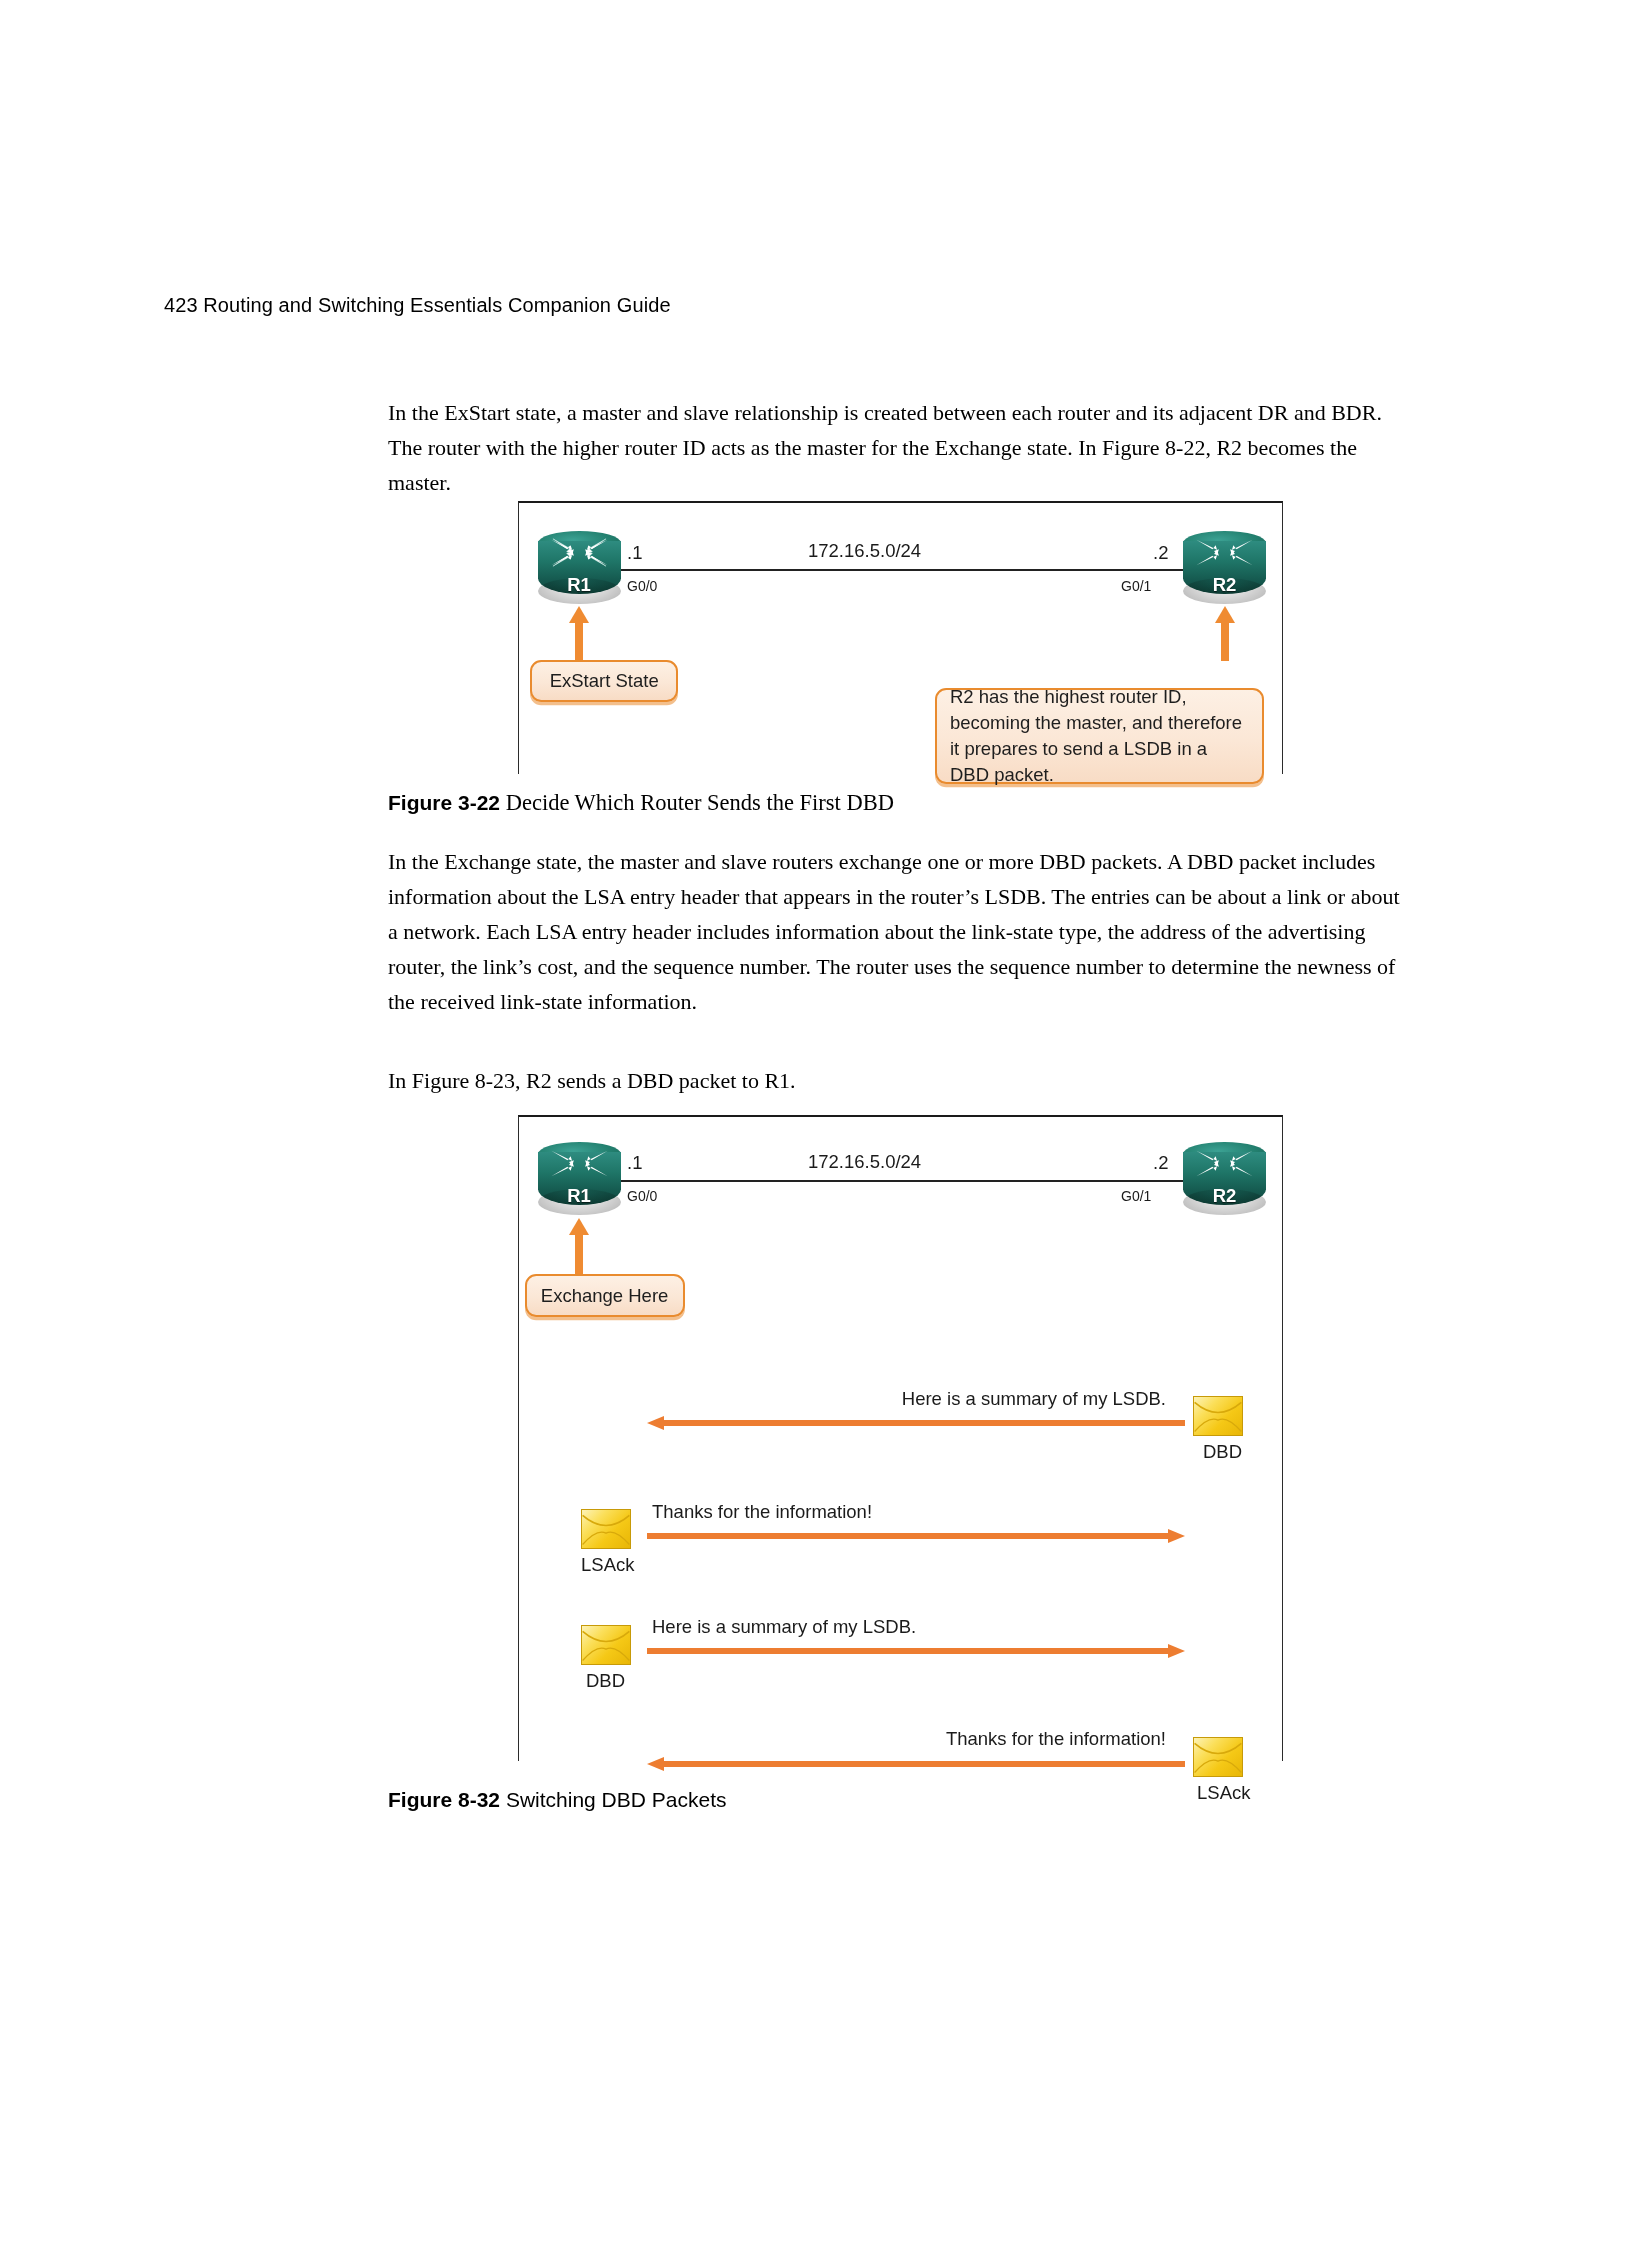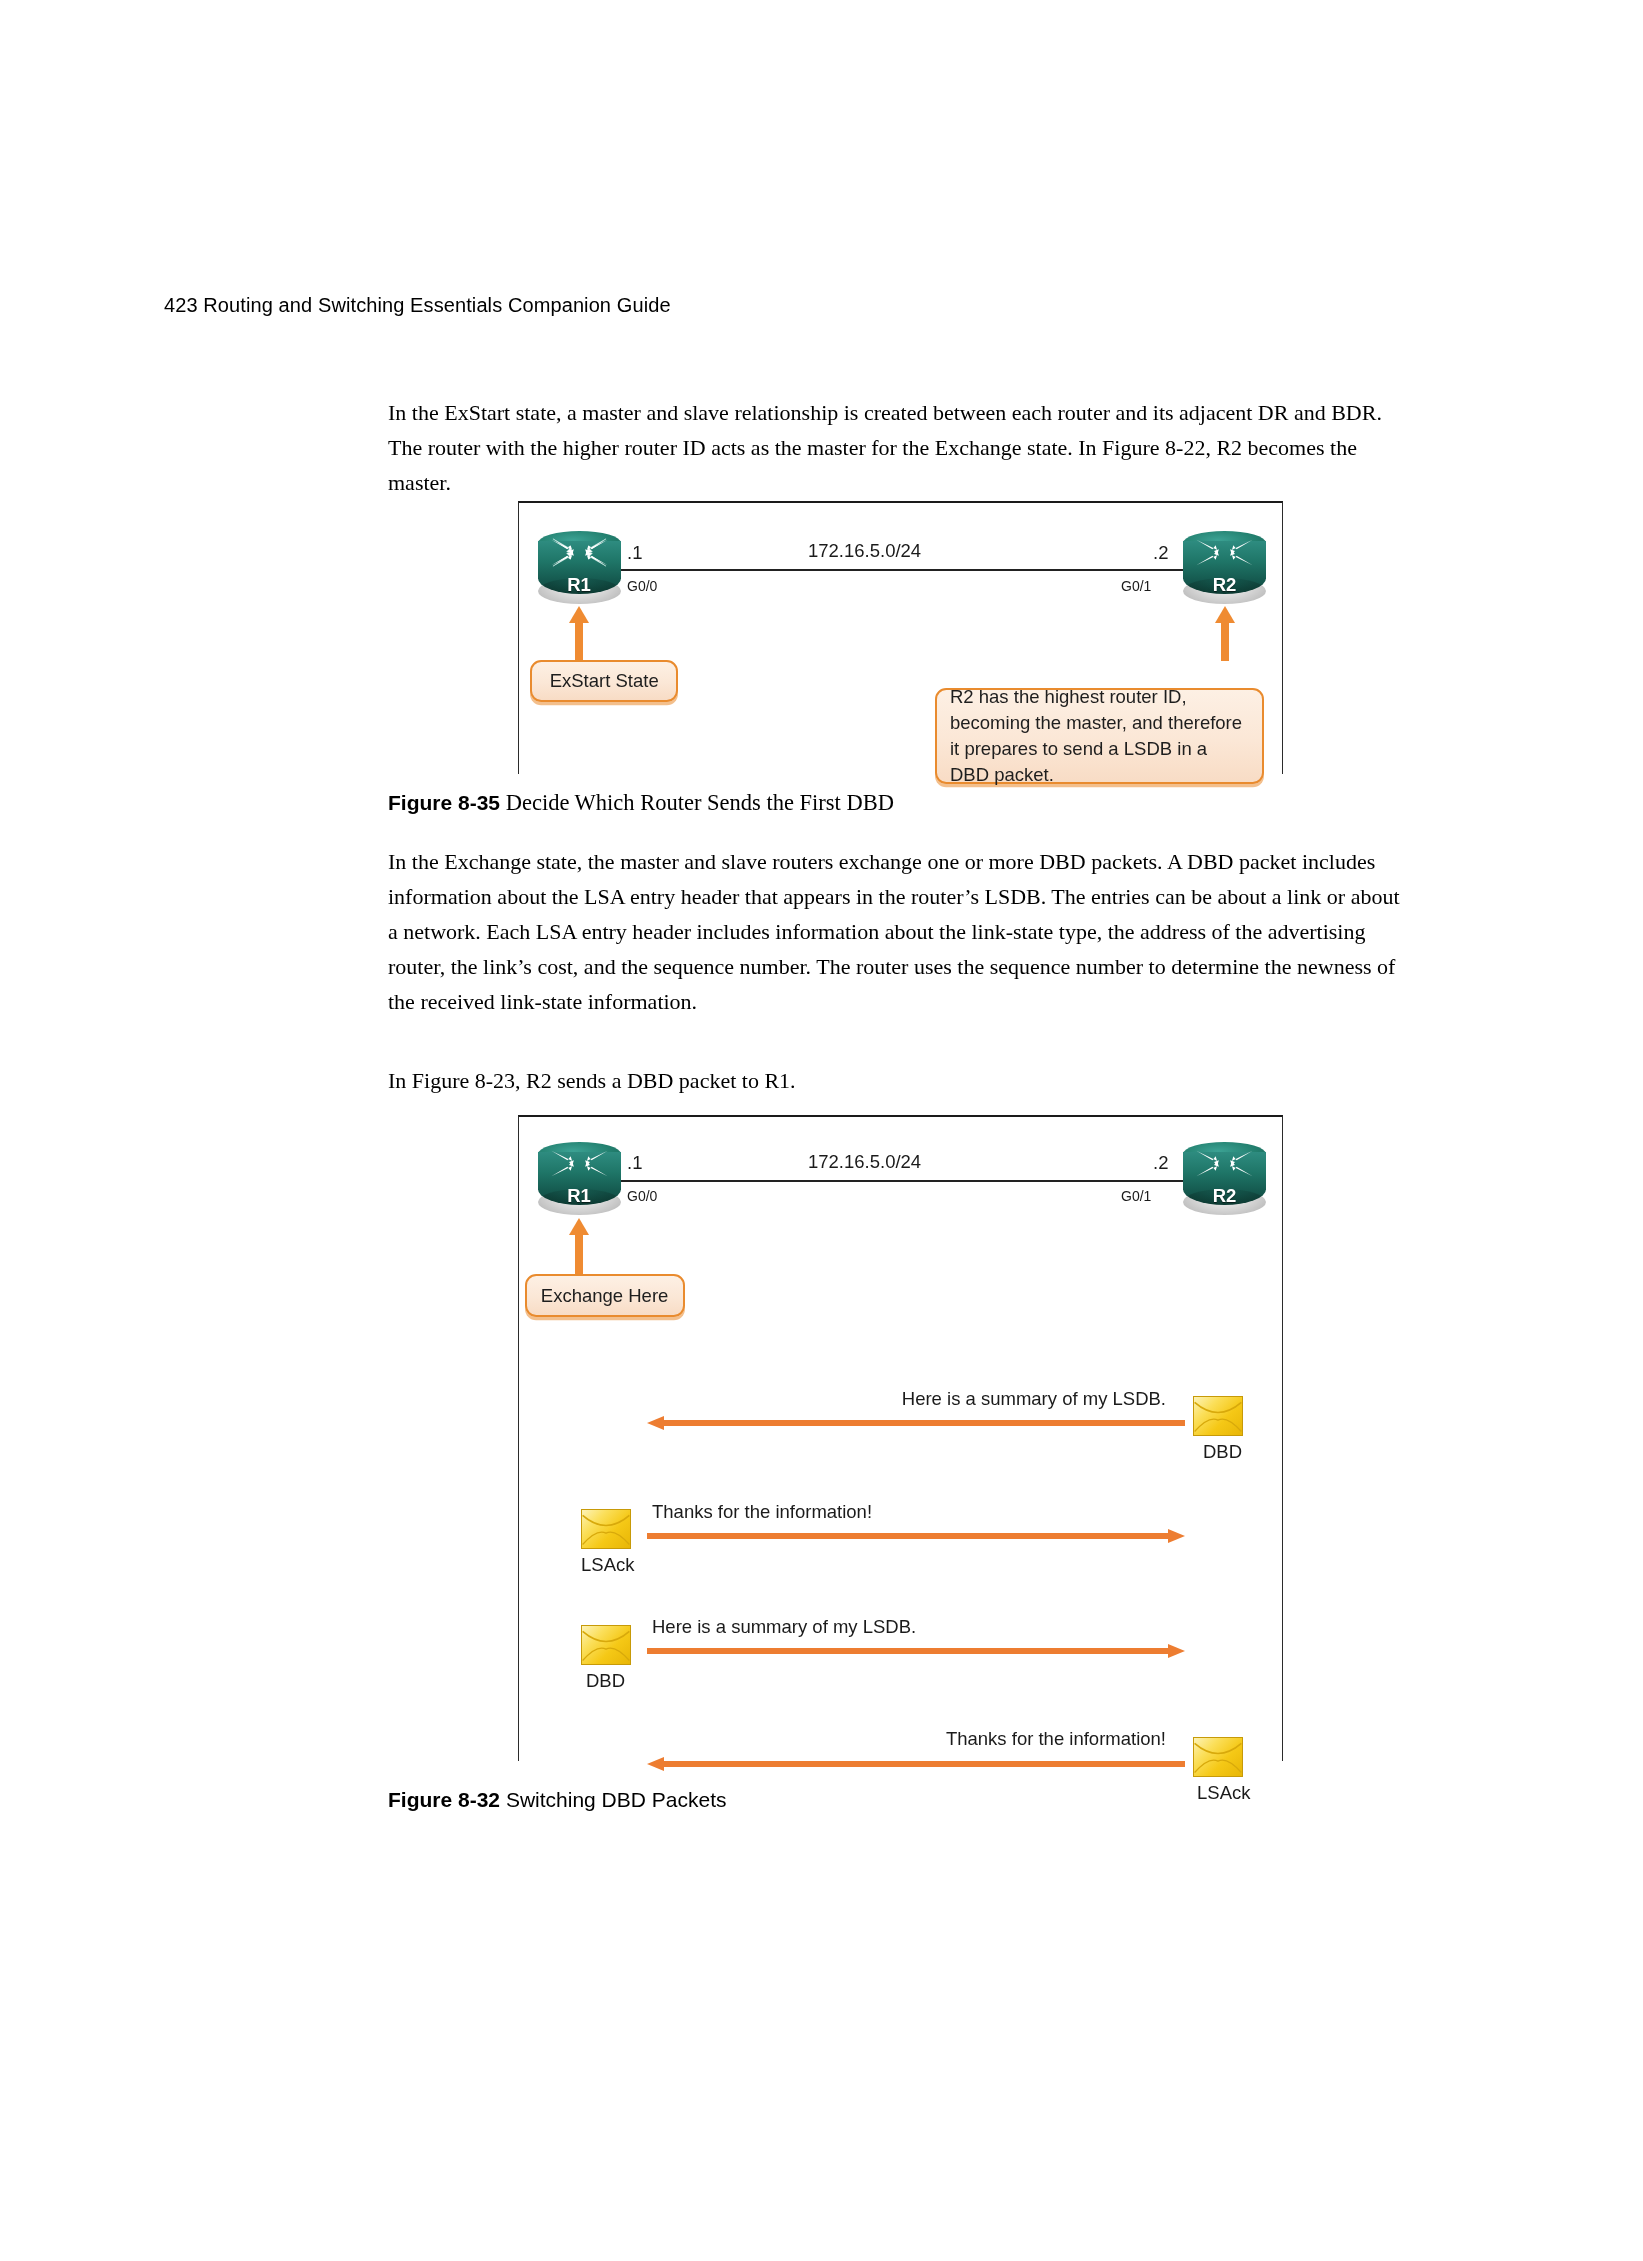--- a/index.html
+++ b/index.html
@@ -308,21 +308,21 @@
       <div class="ctext">ExStart State</div>
     </div>
     <div class="callout" style="left:416px; top:157px; width:329px; height:96px;margin-top:28px;">
       <div class="ctext">R2 has the highest router ID, becoming the master, and therefore it prepares to send a LSDB in a DBD packet.</div>
     </div>
 
   </div>
 </div>
 
 <div class="fig-caption" style="top:790px;">
-  <span class="fignum">Figure 8-35</span><span class="captext-serif"> Decide Which Router Sends the First DBD</span>
+  <span class="fignum">Figure 3-22</span><span class="captext-serif"> Decide Which Router Sends the First DBD</span>
 </div>
 
 <div class="col" style="top:844px;">
   <div class="para">In the Exchange state, the master and slave routers exchange one or more DBD packets. A DBD packet includes information about the LSA entry header that appears in the router’s LSDB. The entries can be about a link or about a network. Each LSA entry header includes information about the link-state type, the address of the advertising router, the link’s cost, and the sequence number. The router uses the sequence number to determine the newness of the received link-state information.</div>
 </div>
 
 <div class="col" style="top:1063px;">
   <div class="para">In Figure 8-23, R2 sends a DBD packet to R1.</div>
 </div>
 

